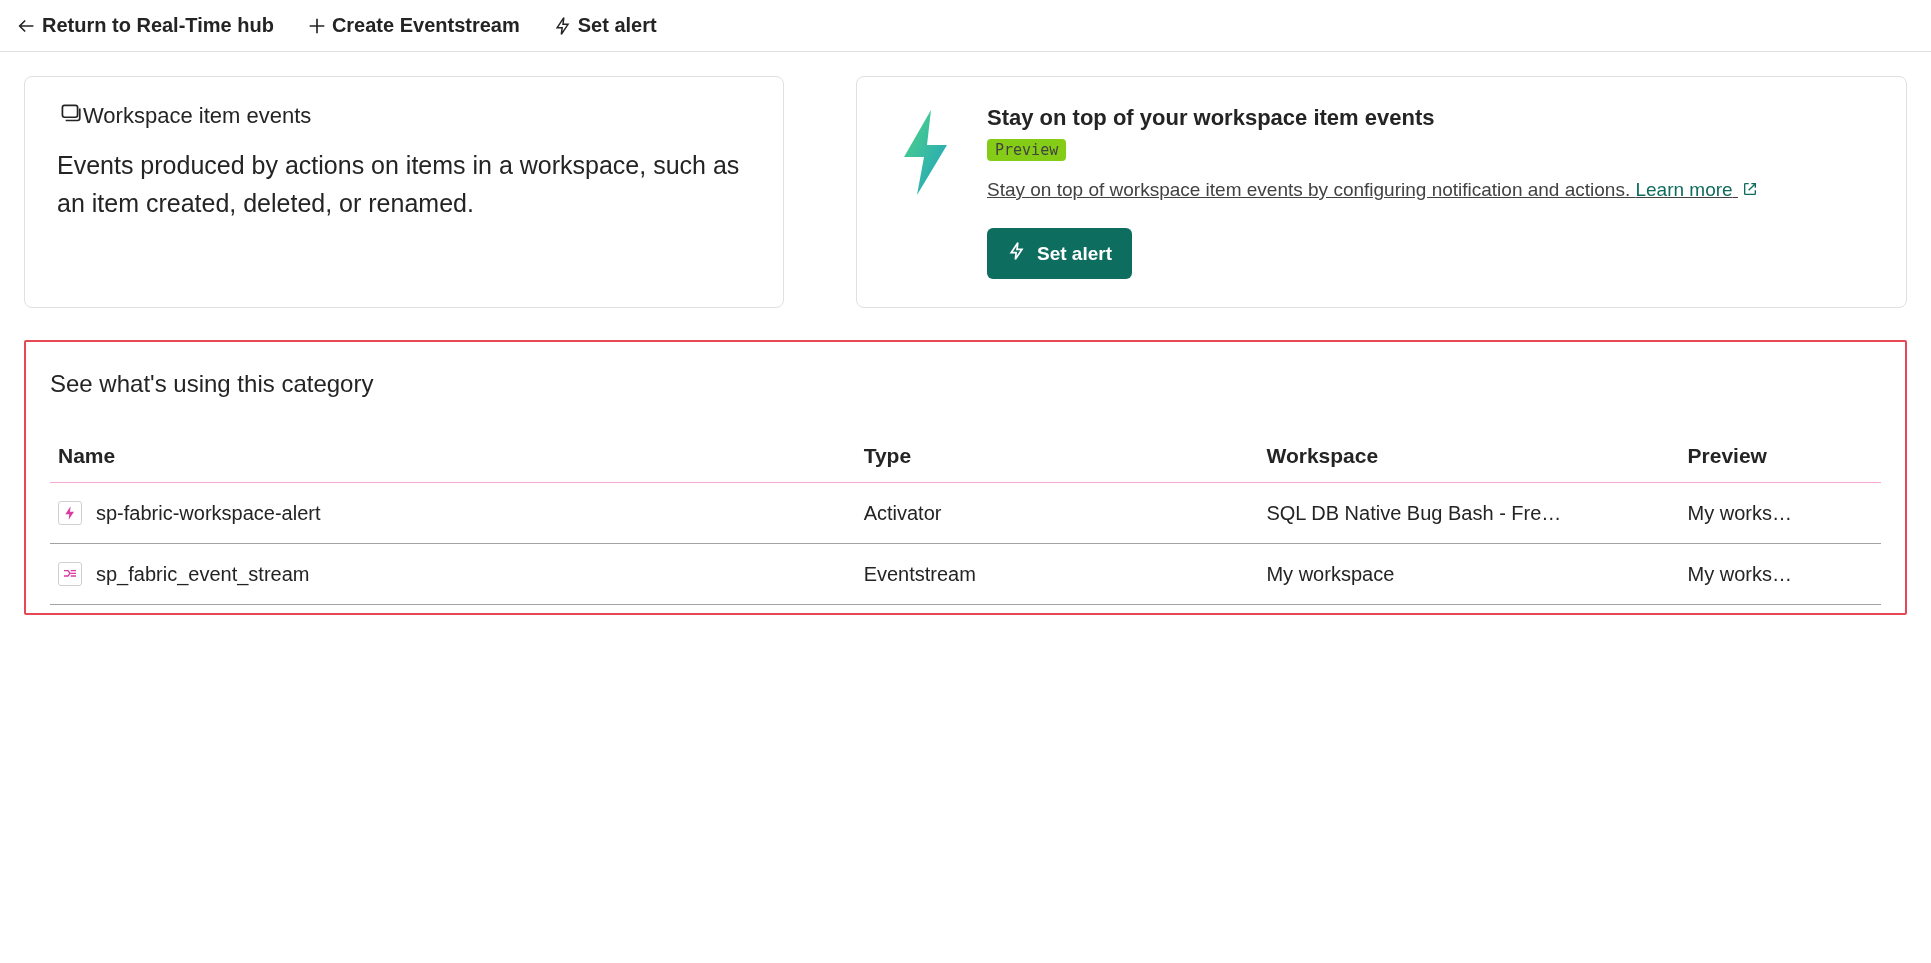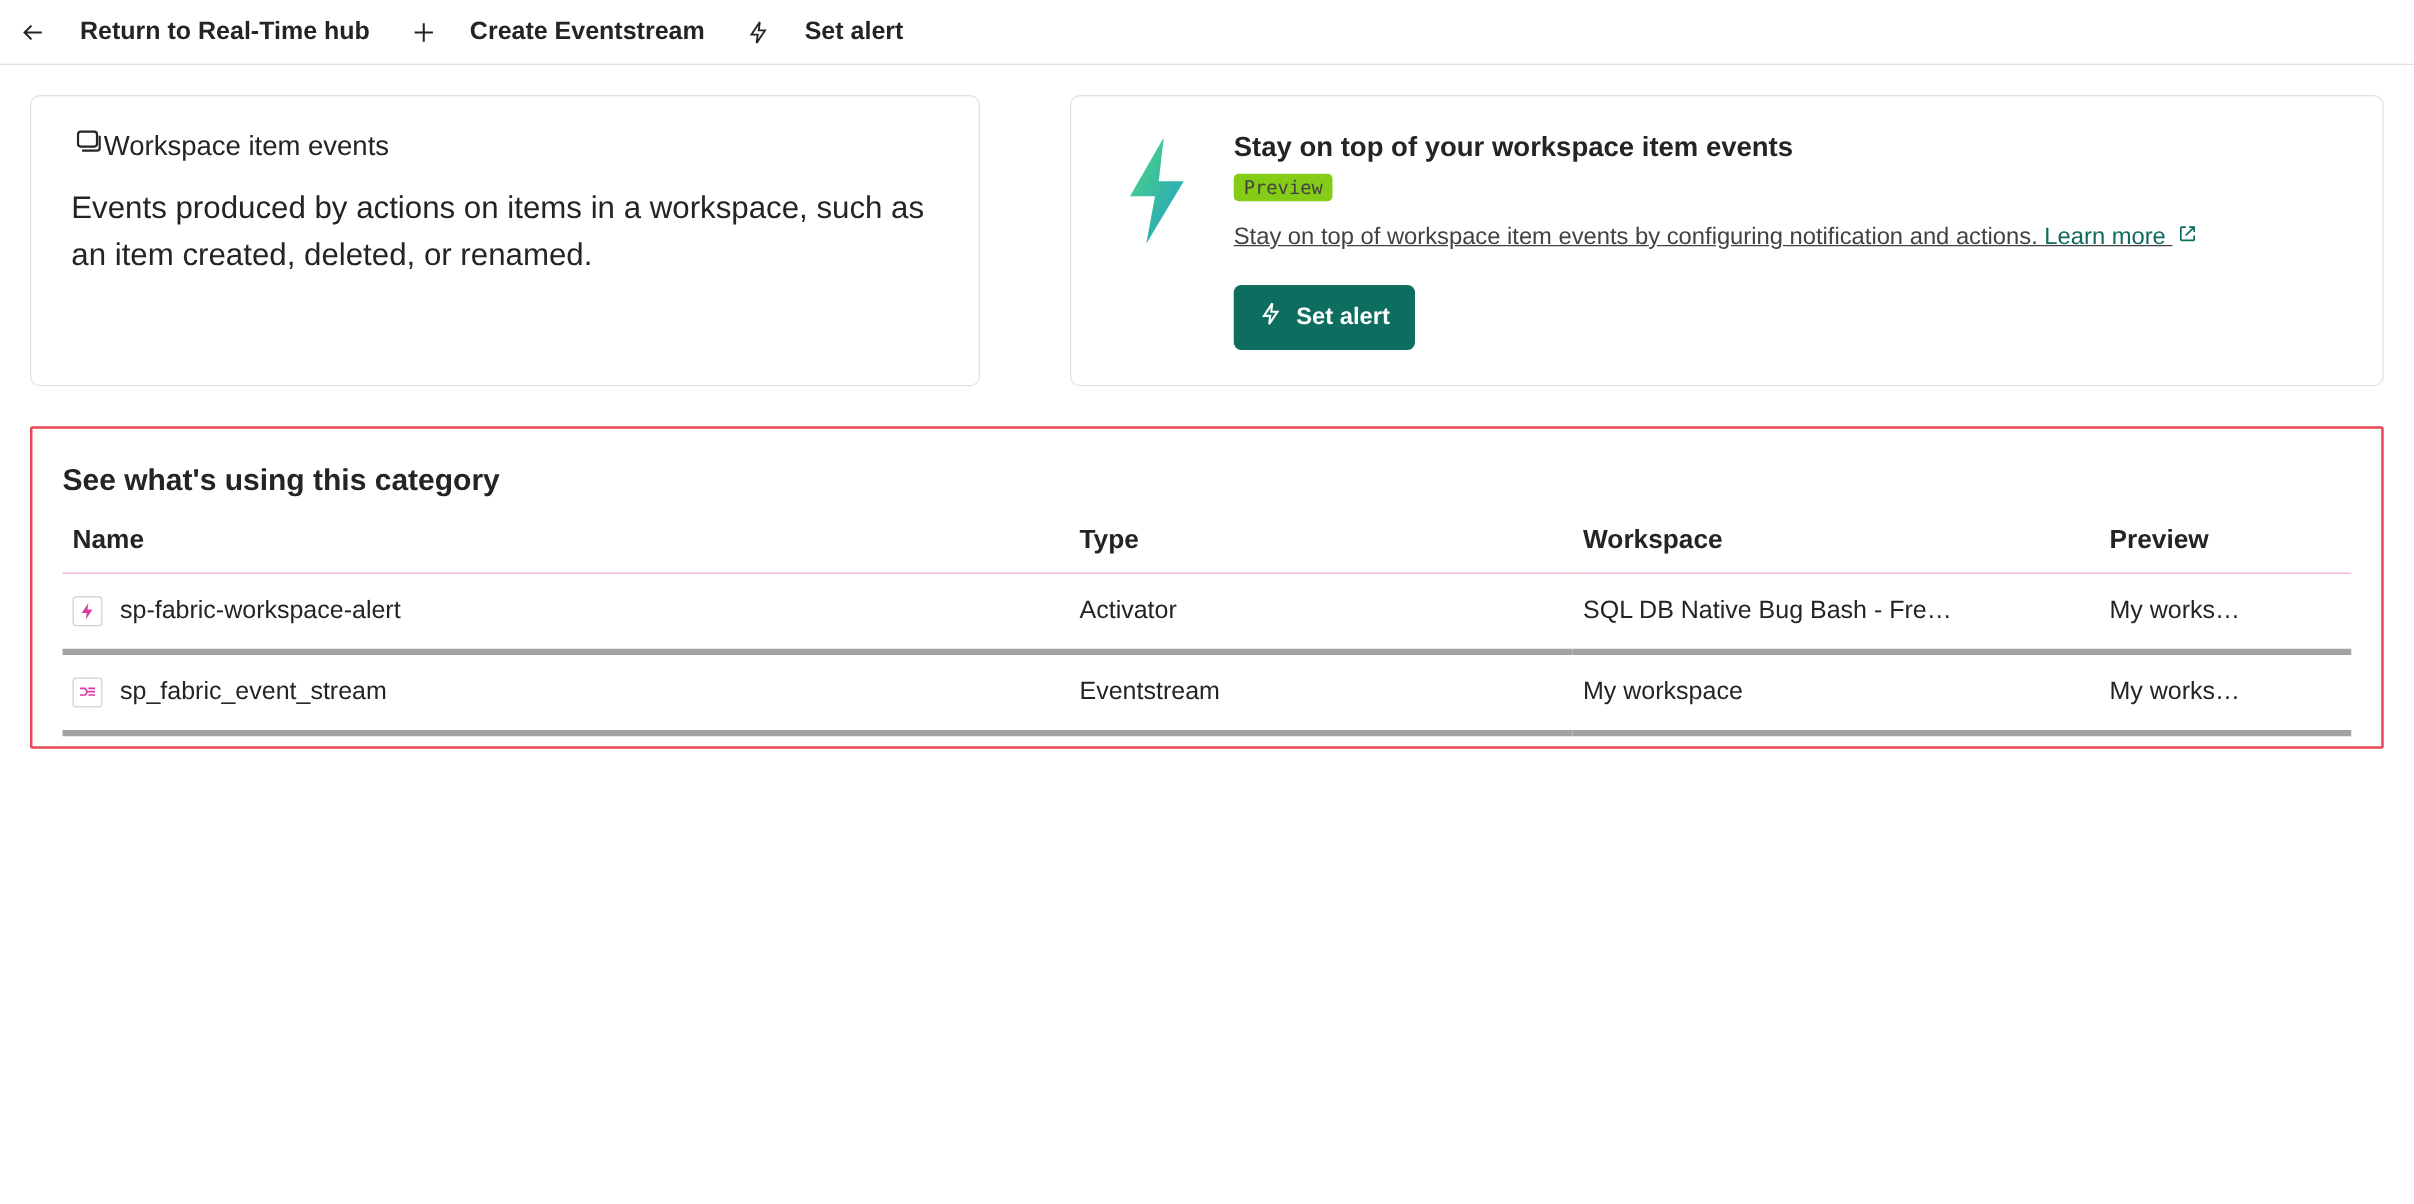--- a/index.html
+++ b/index.html
@@ -16,21 +16,21 @@
     .toolbar {
       display: flex;
       align-items: center;
       padding: 14px 16px;
       gap: 32px;
       border-bottom: 1px solid #e0e0e0;
     }
     .toolbar-item {
       display: flex;
       align-items: center;
-      gap: 26px;
+      gap: 4px;
       cursor: pointer;
       font-size: 20px;
       font-weight: 600;
       color: #242424;
     }
     .toolbar-icon {
       width: 22px;
       height: 22px;
       display: flex;
       align-items: center;
@@ -132,40 +132,40 @@
       font-weight: 600;
       cursor: pointer;
     }
     .category-section {
       border: 2px solid #e74856;
       border-radius: 2px;
       padding: 28px 24px 8px 24px;
     }
     .category-title {
       font-size: 24px;
-      font-weight: 700;
-      color: #242424;
-      margin-bottom: 7px;
+      font-weight: 400;
+      color: #242424;
+      margin-bottom: 32px;
     }
     .data-table {
       width: 100%;
       border-collapse: collapse;
     }
     .data-table thead th {
       text-align: left;
       font-size: 21px;
       font-weight: 700;
       color: #242424;
       padding: 14px 8px;
       border-bottom: 1px solid #f9a8d4;
       margin-left: 32px;
     }
     .data-table tbody td {
       padding: 18px 8px;
-      border-bottom: 5px solid #a3a3a3;
+      border-bottom: 1px solid #a3a3a3;
       font-size: 20px;
       color: #242424;
       white-space: nowrap;
       overflow: hidden;
       text-overflow: ellipsis;
     }
     .name-cell {
       display: flex;
       align-items: center;
       gap: 14px;

